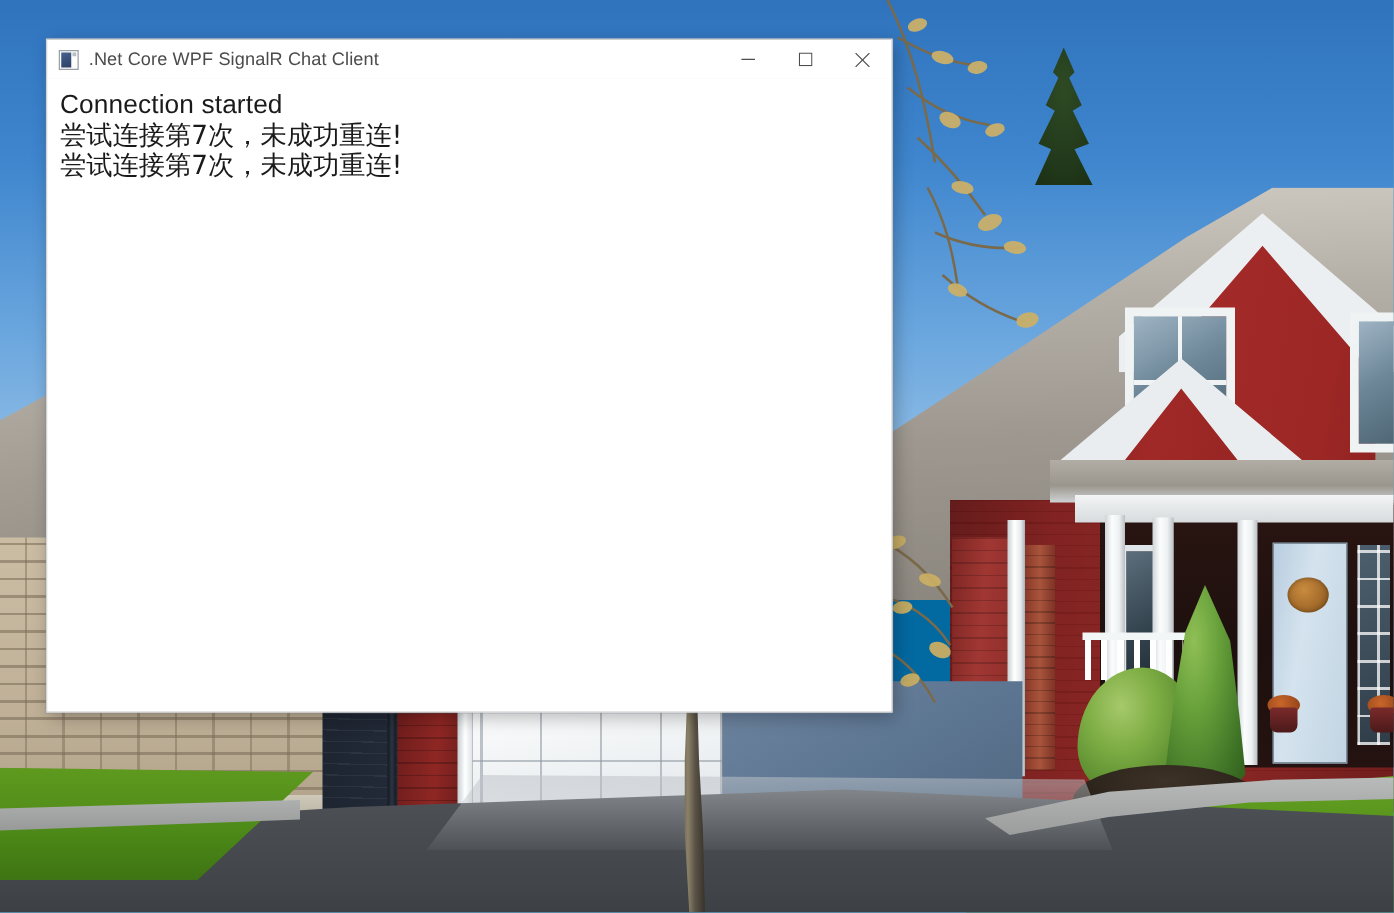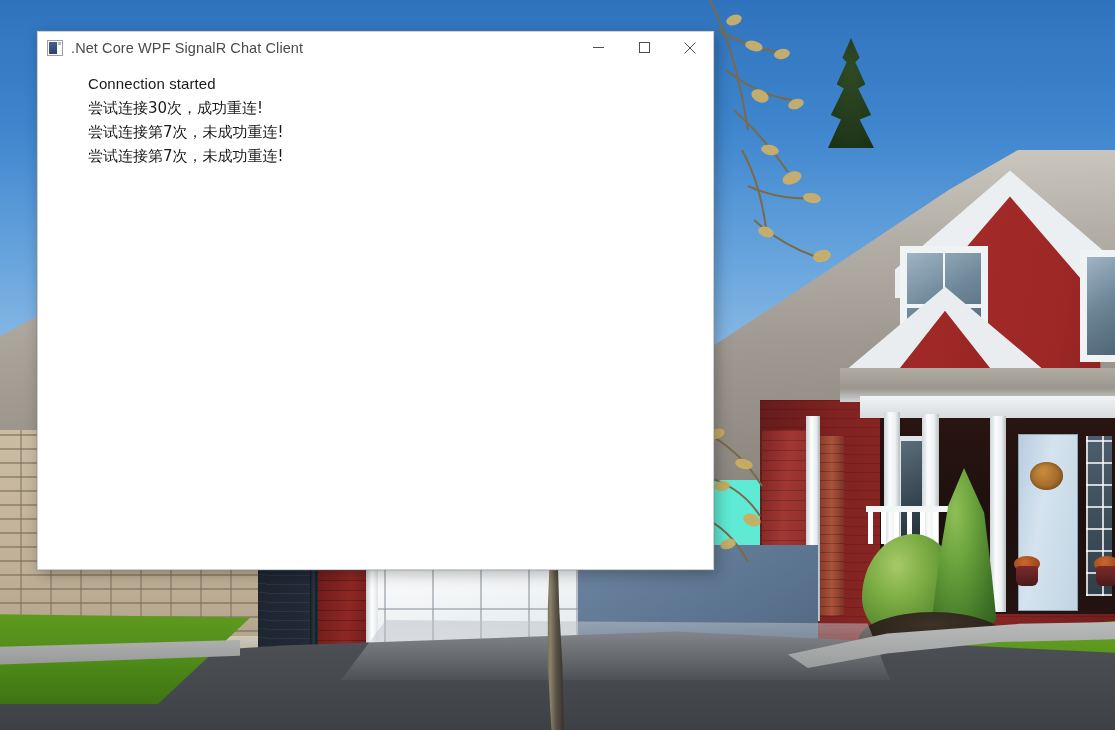--- a/index.html
+++ b/index.html
@@ -7,21 +7,21 @@
     width: 1115px; height: 730px;
     overflow: hidden;
     font-family: "Liberation Sans", sans-serif;
   }
 
   #screen {
     position: relative;
     width: 1115px;
     height: 730px;
     overflow: hidden;
-    background: #5eead4;
+    background: #0369a1;
   }
 
   
   .photo {
     position: absolute;
     inset: 0;
     overflow: hidden;
   }
 
   
@@ -419,25 +419,24 @@
   .client-area {
     position: absolute;
     left: 0; right: 0; top: 31px; bottom: 0;
     background: #ffffff;
     padding: 9px 10px 0 10px;
     box-sizing: border-box;
     overflow: hidden;
   }
 
   .log-line {
-    font-size: 15px;
+    font-size: 21px;
     line-height: 24px;
     color: #1a1a1a;
     white-space: pre;
-    margin-left: 40px;
   }
   .log-line.latin { font-family: "Liberation Sans", sans-serif; letter-spacing: 0.1px; }
   .log-line.cjk { font-family: "DejaVu Sans", "Liberation Sans", sans-serif; }
 </style>
 </head>
 <body>
 
 <div id="screen">
 
   <div class="photo">
@@ -567,19 +566,18 @@
           <svg width="12" height="12" viewBox="0 0 12 12">
             <line x1="0.5" y1="0.5" x2="11.5" y2="11.5" stroke="#4d4d4d" stroke-width="1"></line>
             <line x1="11.5" y1="0.5" x2="0.5" y2="11.5" stroke="#4d4d4d" stroke-width="1"></line>
           </svg>
         </button>
       </div>
     </div>
 
     <div class="client-area">
       <div class="log-line latin">Connection started</div>
-      <div class="log-line cjk">尝试连接30次，成功重连!</div>
       <div class="log-line cjk">尝试连接第7次，未成功重连!</div>
       <div class="log-line cjk">尝试连接第7次，未成功重连!</div>
     </div>
 
   </div>
 </div>
 
 </body></html>

